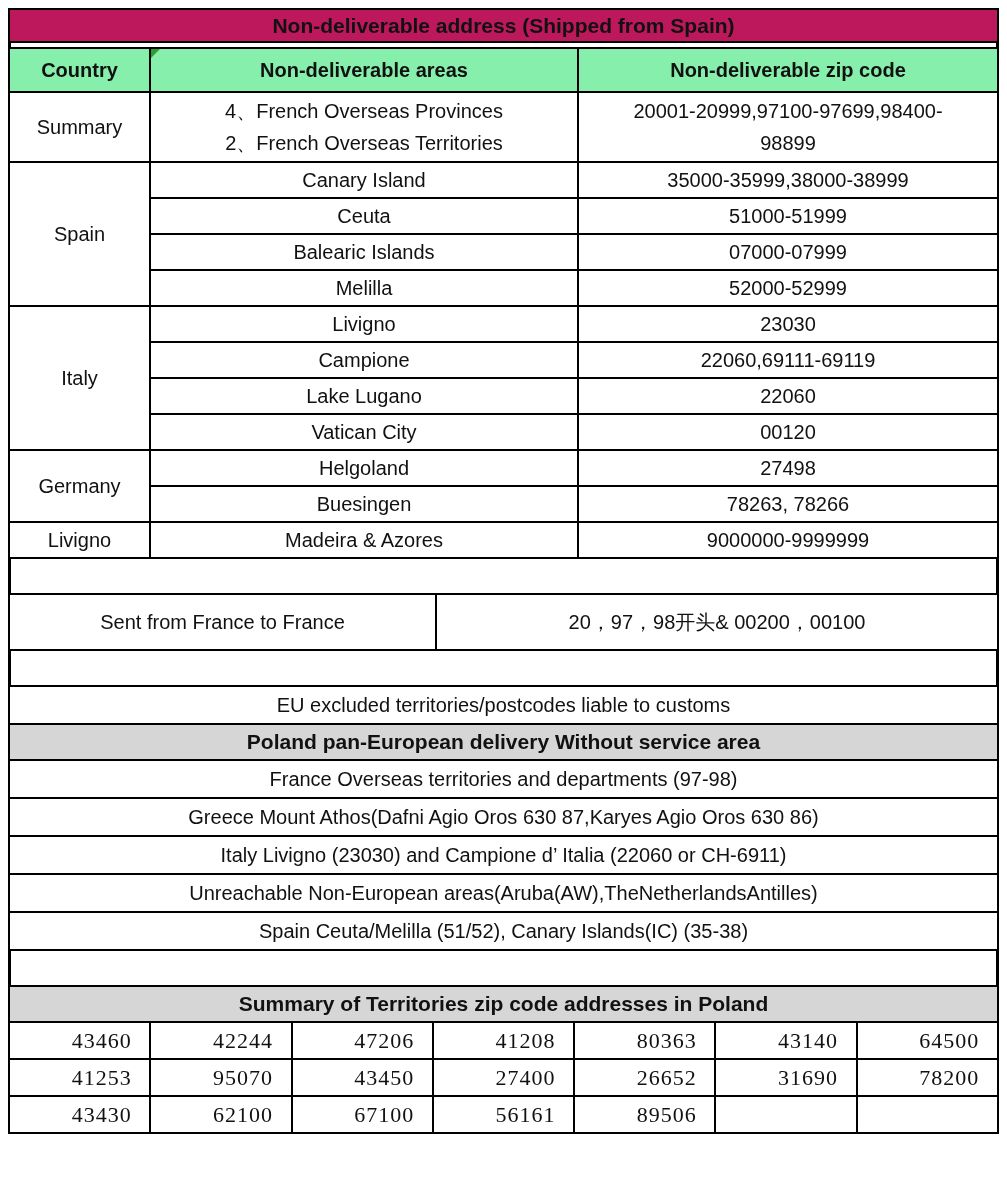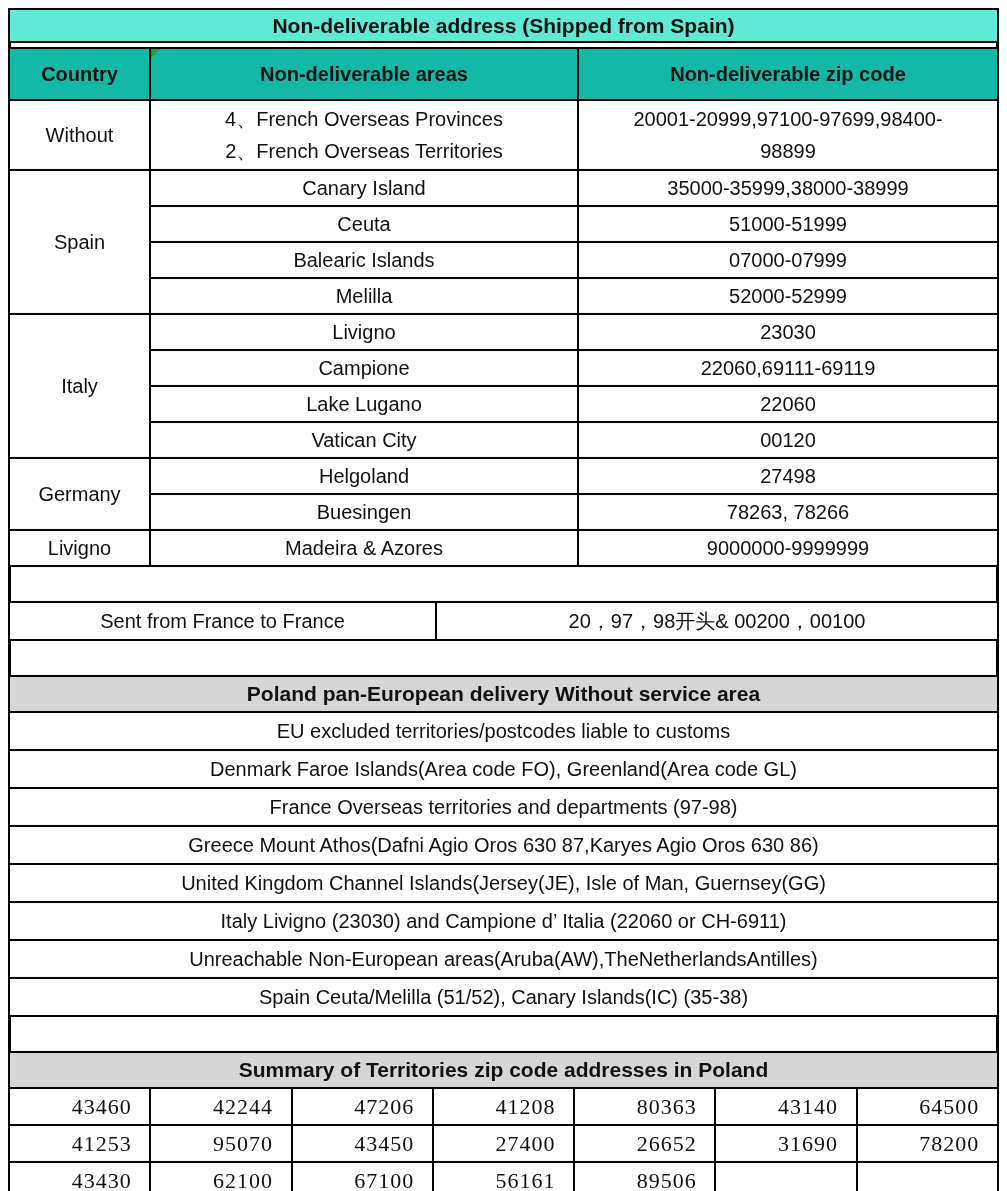--- a/index.html
+++ b/index.html
@@ -6,21 +6,21 @@
   html, body { background: #ffffff; }
   body {
     width: 1007px;
     height: 1191px;
     padding: 8px;
     font-family: "Liberation Sans", "DejaVu Sans", sans-serif;
     color: #111111;
   }
   .bar {
     border: 2px solid #000;
-    background: #5eead4;
+    background: #be185d;
     text-align: center;
     font-weight: bold;
     font-size: 21px;
     line-height: 31px;
     height: 35px;
   }
   .gap {
     height: 4px;
     border-left: 3px solid #000;
     border-right: 3px solid #000;
@@ -38,37 +38,37 @@
   th, td {
     border: 2px solid #000;
     text-align: center;
     vertical-align: middle;
     padding: 0 4px;
     font-size: 20px;
     overflow: hidden;
     white-space: nowrap;
   }
   th {
-    background: #14b8a6;
+    background: #86efac;
     font-size: 20px;
     font-weight: bold;
-    height: 52px;
+    height: 44px;
     position: relative;
   }
   td { height: 36px; font-weight: normal; }
   .row-2line td { height: 70px; }
   .two-line div { line-height: 32px; }
   .flag {
     position: absolute;
     top: 0; left: 0;
     width: 0; height: 0;
     border-top: 9px solid #2f9e2f;
     border-right: 9px solid transparent;
   }
-  .sent-table td { height: 38px; }
+  .sent-table td { height: 56px; }
   .poland-table td { height: 38px; }
   .poland-table .bar-cell, .summary-table .bar-cell {
     background: #d6d6d6;
     font-weight: bold;
     font-size: 21px;
     height: 36px;
   }
   .summary-table td.zip {
     font-family: "Liberation Serif", "DejaVu Serif", serif;
     font-size: 22px;
@@ -93,21 +93,21 @@
       <tr>
     <th>Country</th>
     <th>
       <span class="flag"></span>
       <span>Non-deliverable areas</span>
     </th>
     <th>Non-deliverable zip code</th>
   </tr>
 
   <tr class="row-2line">
-    <td>Without</td>
+    <td>Summary</td>
     <td class="two-line">
       <div>4、French Overseas Provinces</div>
       <div>2、French Overseas Territories</div>
     </td>
     <td class="two-line">
       <div>20001-20999,97100-97699,98400-</div>
       <div>98899</div>
     </td>
   </tr>
 
@@ -178,36 +178,30 @@
     <td>20，97，98开头&amp; 00200，00100</td>
   </tr>
 </tbody>
   </table>
 
 <div class="spacer"></div>
 
 <table class="poland-table">
   <tbody>
       <tr>
+    <td>EU excluded territories/postcodes liable to customs</td>
+  </tr>
+  <tr>
     <td class="bar-cell">Poland pan-European delivery  Without service area</td>
   </tr>
   <tr>
-    <td>EU excluded territories/postcodes liable to customs</td>
-  </tr>
-  <tr>
-    <td>Denmark Faroe Islands(Area code FO), Greenland(Area code GL)</td>
-  </tr>
-  <tr>
     <td>France Overseas territories and departments (97-98)</td>
   </tr>
   <tr>
     <td>Greece Mount Athos(Dafni Agio Oros 630 87,Karyes Agio Oros 630 86)</td>
-  </tr>
-  <tr>
-    <td>United Kingdom Channel Islands(Jersey(JE), Isle of Man, Guernsey(GG)</td>
   </tr>
   <tr>
     <td>Italy Livigno (23030) and Campione d’ Italia (22060 or CH-6911)</td>
   </tr>
   <tr>
     <td>Unreachable Non-European areas(Aruba(AW),TheNetherlandsAntilles)</td>
   </tr>
   <tr>
     <td>Spain Ceuta/Melilla (51/52), Canary Islands(IC) (35-38)</td>
   </tr>

